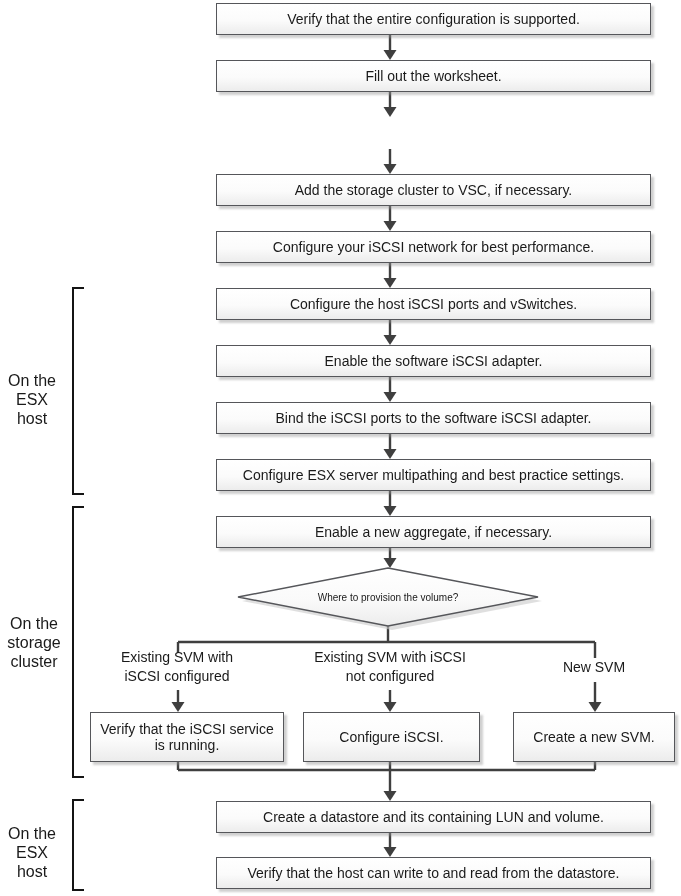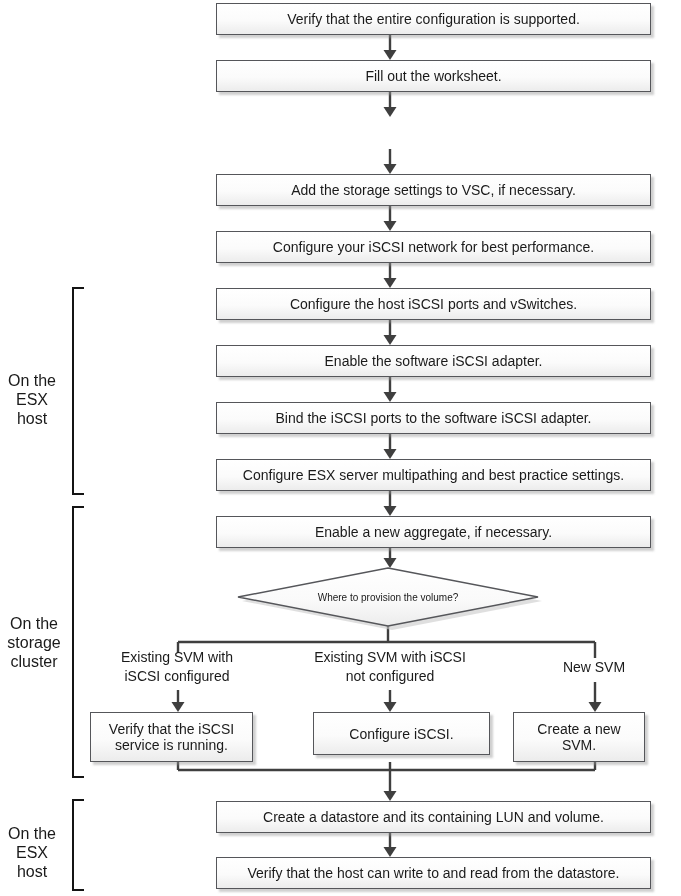--- a/index.html
+++ b/index.html
@@ -104,37 +104,37 @@
           <stop offset="1" stop-color="#ececec"></stop>
         </linearGradient>
       </defs>
       <polygon points="392,572 542,601 392,630 242,601" fill="#c9c9c9" opacity="0.6"></polygon>
       <polygon points="388,568 538,597 388,626 238,597" fill="url(#dgrad)" stroke="#55565a" stroke-width="1.5"></polygon>
     </g>
   </svg>
 
   <div class="box main-box" style="top:3px">Verify that the entire configuration is supported.</div>
   <div class="box main-box" style="top:60px">Fill out the worksheet.</div>
-  <div class="box main-box" style="top:174px">Add the storage settings to VSC, if necessary.</div>
+  <div class="box main-box" style="top:174px">Add the storage cluster to VSC, if necessary.</div>
   <div class="box main-box" style="top:231px">Configure your iSCSI network for best performance.</div>
   <div class="box main-box" style="top:288px">Configure the host iSCSI ports and vSwitches.</div>
   <div class="box main-box" style="top:345px">Enable the software iSCSI adapter.</div>
   <div class="box main-box" style="top:402px">Bind the iSCSI ports to the software iSCSI adapter.</div>
   <div class="box main-box" style="top:459px">Configure ESX server multipathing and best practice settings.</div>
   <div class="box main-box" style="top:516px">Enable a new aggregate, if necessary.</div>
 
   <div class="decision-text">Where to provision the volume?</div>
 
   <div class="branch-label" style="left:107px;top:648px;width:140px">Existing SVM with iSCSI configured</div>
   <div class="branch-label" style="left:312px;top:648px;width:156px">Existing SVM with iSCSI not configured</div>
   <div class="branch-label" style="left:544px;top:658px;width:100px">New SVM</div>
 
-  <div class="box" style="left:90px;top:712px;width:163px;height:50px">Verify that the iSCSI service is running.</div>
-  <div class="box" style="left:313px;top:712px;width:177px;height:43px">Configure iSCSI.</div>
-  <div class="box" style="left:513px;top:712px;width:132px;height:50px">Create a new SVM.</div>
+  <div class="box" style="left:90px;top:712px;width:194px;height:50px">Verify that the iSCSI service is running.</div>
+  <div class="box" style="left:303px;top:712px;width:177px;height:50px">Configure iSCSI.</div>
+  <div class="box" style="left:513px;top:712px;width:162px;height:50px">Create a new SVM.</div>
 
   <div class="box main-box" style="top:801px">Create a datastore and its containing LUN and volume.</div>
   <div class="box main-box" style="top:857px">Verify that the host can write to and read from the datastore.</div>
 
   <div class="side-label" style="left:0px;top:371px;width:64px">On the
 ESX host</div>
   <div class="side-label" style="left:2px;top:614px;width:64px">On the
 storage
 cluster</div>
   <div class="side-label" style="left:0px;top:824px;width:64px">On the

